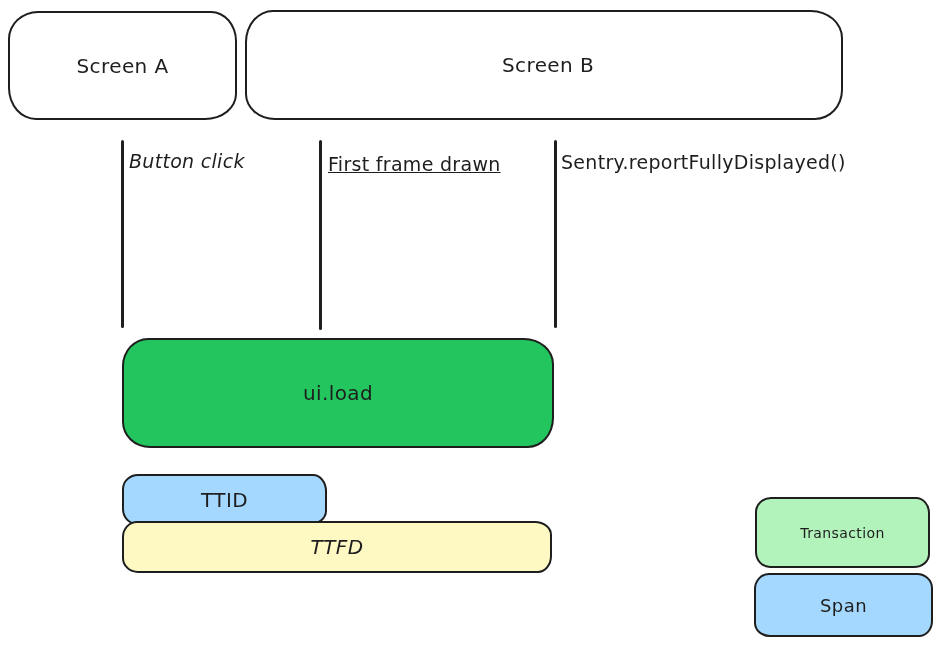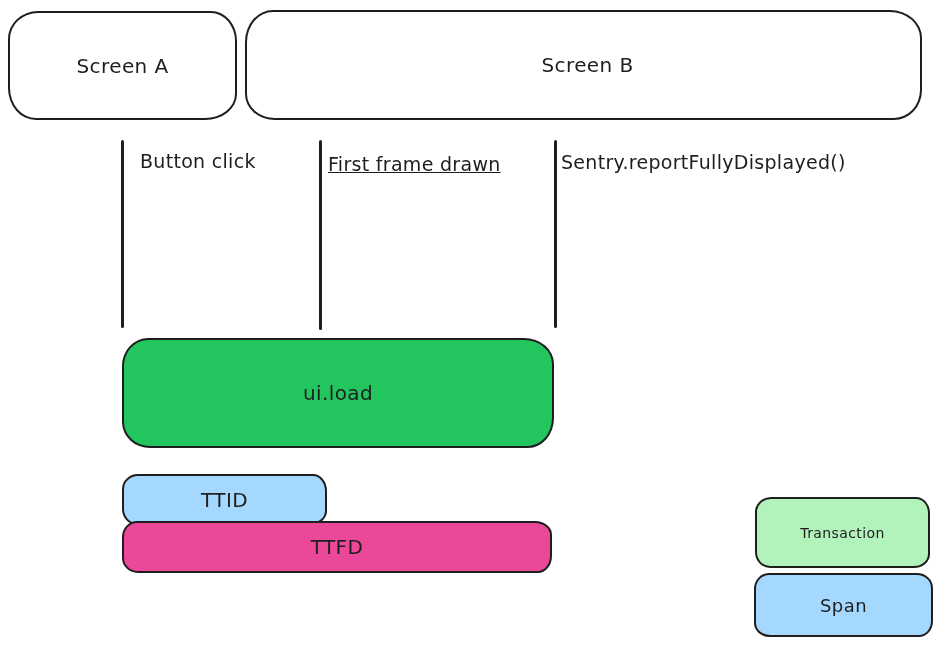--- a/index.html
+++ b/index.html
@@ -27,21 +27,21 @@
   }
   
   .screen { font-size: 20px; }
   .screen-a {
     left: 8px; top: 11px;
     width: 229px; height: 109px;
     border-radius: 30px 26px 32px 28px / 28px 30px 26px 32px;
   }
   .screen-b {
     left: 245px; top: 10px;
-    width: 677px; height: 110px;
+    width: 598px; height: 110px;
     border-radius: 28px 32px 28px 30px / 32px 28px 30px 26px;
     padding-left: 8px;
   }
   
   .marker-line {
     position: absolute;
     top: 140px;
     width: 3px;
     height: 188px;
     background: #1e1e1e;
@@ -50,21 +50,21 @@
   .marker-line.m1 { left: 121px; }
   .marker-line.m2 { left: 319px; height: 190px; }
   .marker-line.m3 { left: 554px; }
   .marker-label {
     position: absolute;
     top: 150px;
     font-size: 19px;
     letter-spacing: 0.3px;
     white-space: nowrap;
   }
-  .marker-label.l1 { left: 140px; }
+  .marker-label.l1 { left: 129px; font-style: italic; }
   .marker-label.l2 { left: 328px; top: 153px; text-decoration: underline; }
   .marker-label.l3 { left: 561px; top: 151px; }
   
   .bar-uiload {
     left: 122px; top: 338px;
     width: 432px; height: 110px;
     border-radius: 26px 30px 26px 28px / 28px 26px 30px 26px;
     font-size: 20px;
   }
   .bar-ttid {
@@ -113,21 +113,21 @@
   <span class="marker-label l1">Button click</span>
   <span class="marker-label l2">First frame drawn</span>
   <span class="marker-label l3">Sentry.reportFullyDisplayed()</span>
 
   <div class="box bar-uiload" style="background-color: #22c55e;">
     <span>ui.load</span>
   </div>
   <div class="box bar-ttid" style="background-color: rgb(165, 216, 255);">
     <span>TTID</span>
   </div>
-  <div class="box bar-ttfd" style="background-color: #ec4899;">
+  <div class="box bar-ttfd" style="background-color: #fef9c3; font-style: italic;">
     <span>TTFD</span>
   </div>
 
   <div class="box legend-transaction" style="background-color: rgb(178, 242, 187);">
     <span>Transaction</span>
   </div>
   <div class="box legend-span" style="background-color: rgb(165, 216, 255);">
     <span>Span</span>
   </div>
 

